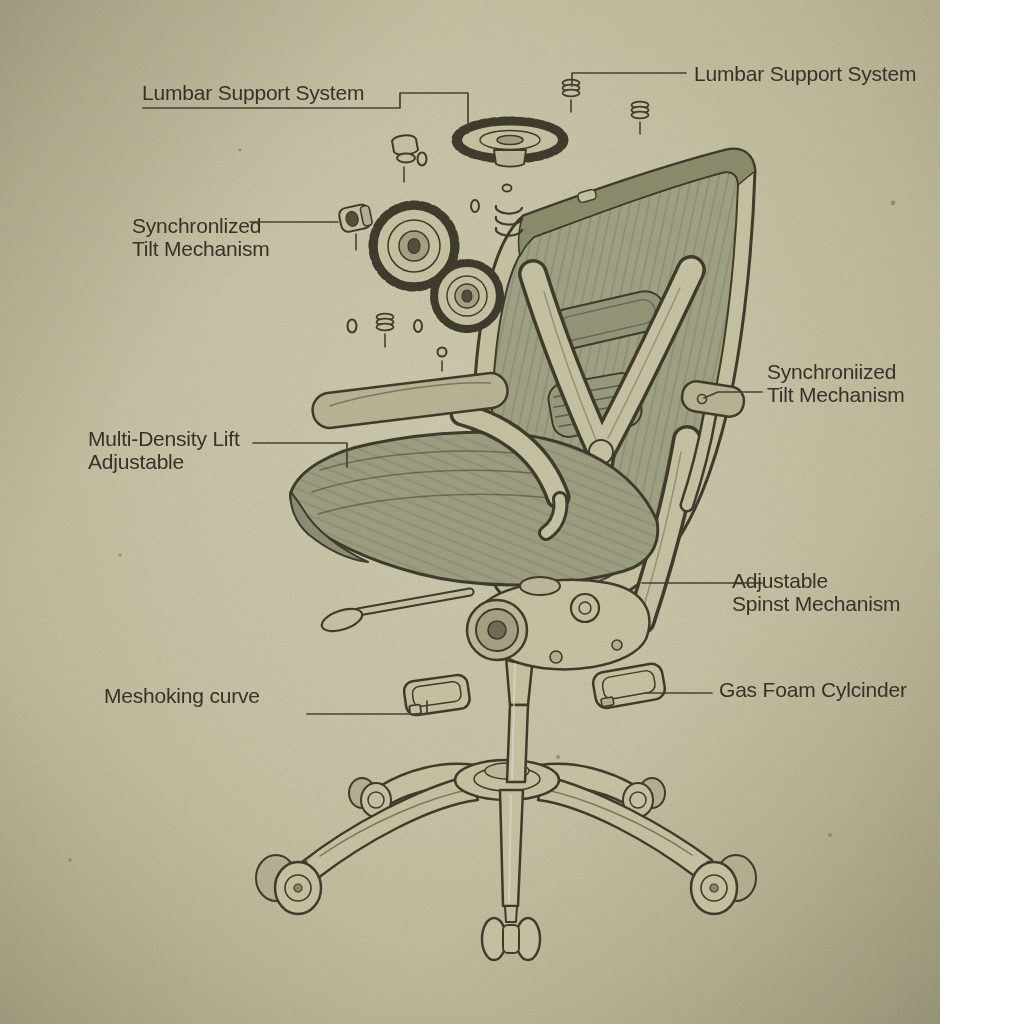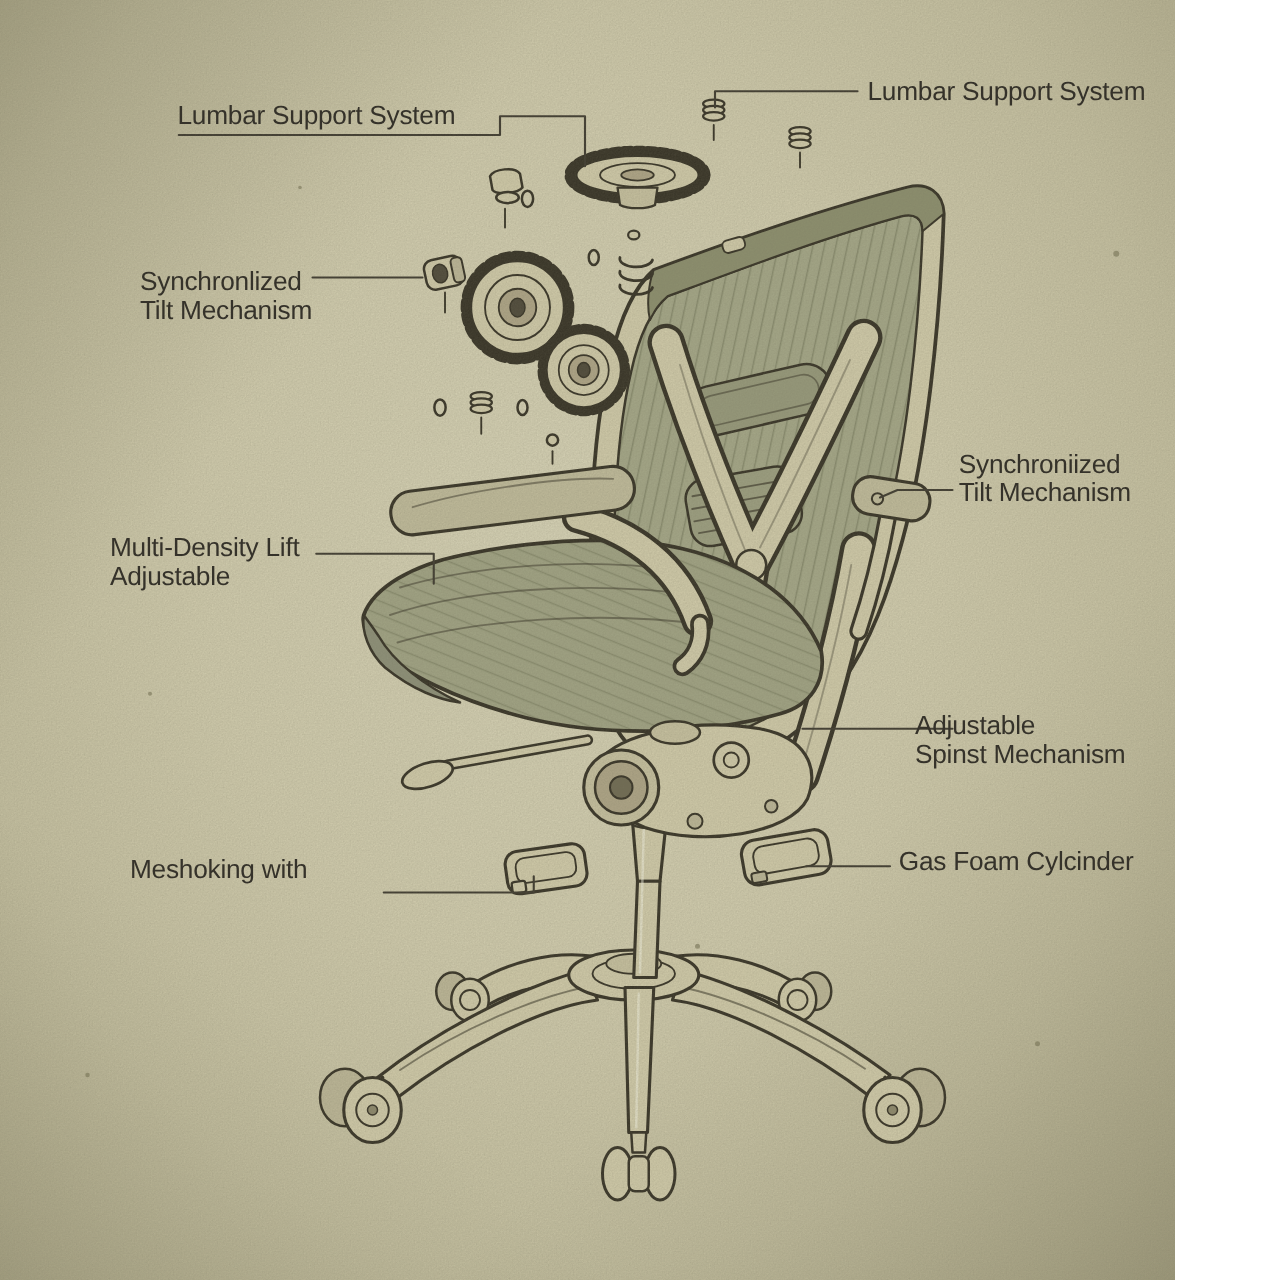--- a/index.html
+++ b/index.html
@@ -310,41 +310,41 @@
 </svg>
 
 <div class="label" style="left:142px; top:81px">
   <span class="ln">Lumbar Support System</span>
 </div>
 
 <div class="label" style="left:694px; top:62px">
   <span class="ln">Lumbar Support System</span>
 </div>
 
-<div class="label" style="left:112px; top:214px">
+<div class="label" style="left:132px; top:214px">
   <span class="ln">Synchronlized</span>
   <span class="ln">Tilt Mechanism</span>
 </div>
 
 <div class="label" style="left:767px; top:360px">
   <span class="ln">Synchroniized</span>
   <span class="ln">Tilt Mechanism</span>
 </div>
 
 <div class="label" style="left:88px; top:427px">
   <span class="ln">Multi-Density Lift</span>
   <span class="ln">Adjustable</span>
 </div>
 
 <div class="label" style="left:732px; top:569px">
   <span class="ln">Adjustable</span>
   <span class="ln">Spinst Mechanism</span>
 </div>
 
 <div class="label" style="left:104px; top:684px">
-  <span class="ln">Meshoking with</span>
+  <span class="ln">Meshoking curve</span>
 </div>
 
 <div class="label" style="left:719px; top:678px">
   <span class="ln">Gas Foam Cylcinder</span>
 </div>
 
 </div>
 
 </body></html>

